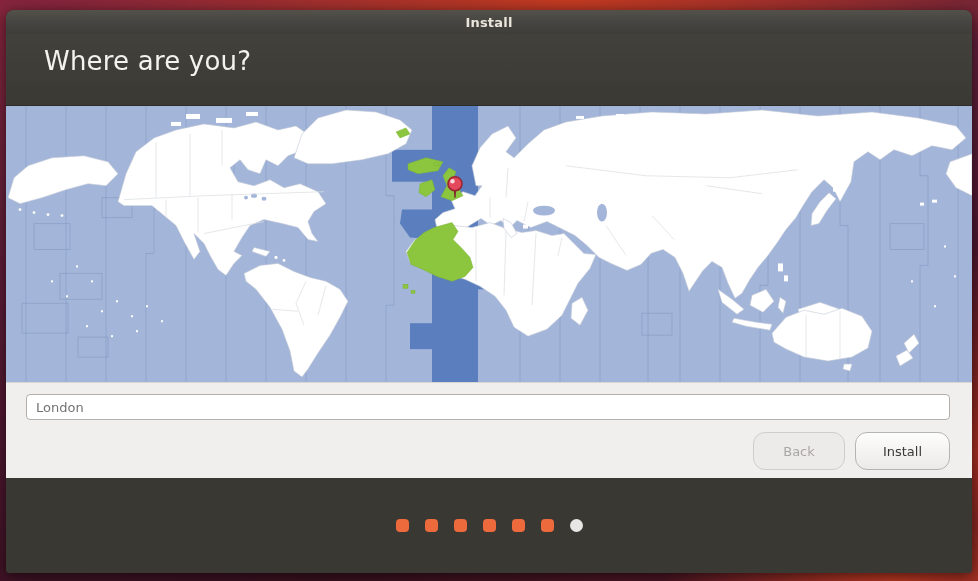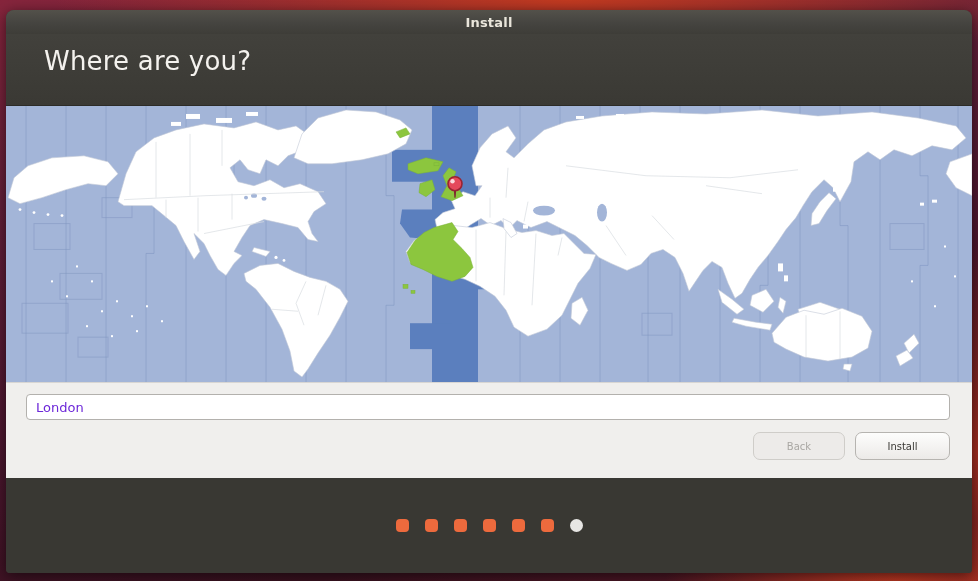--- a/index.html
+++ b/index.html
@@ -30,26 +30,26 @@
     display:flex;align-items:flex-end;padding:0 0 13px 22px;box-sizing:border-box;
   }
   .header h1{margin:16px;font-size:26px;font-weight:400;color:#f4f2ee;letter-spacing:.2px;}
   .map-area{height:277px;flex:0 0 277px;position:relative;background:var(--ocean,#a3b5d8);border-top:1px solid #2c2b27;box-sizing:border-box;}
   .map-area svg{display:block;width:100%;height:100%;}
   .content{height:96px;flex:0 0 96px;background:#f0efed;position:relative;border-top:1px solid #d8d6d3;box-sizing:border-box;}
   .city-input{
     position:absolute;left:20px;top:11px;width:924px;height:26px;box-sizing:border-box;
     border:1px solid #b3b1ad;border-radius:4px;background:#ffffff;
     padding:0 9px;font-family:"DejaVu Sans","Liberation Sans",sans-serif;
-    font-size:13px;color:#6d28d9;outline:none;
+    font-size:13px;color:#737373;outline:none;
   }
   .btn-row{position:absolute;right:22px;top:49px;display:flex;gap:10px;}
   .btn{
-    height:28px;border-radius:7px;box-sizing:border-box;
-    font-family:"DejaVu Sans","Liberation Sans",sans-serif;font-size:10px;
+    height:38px;border-radius:12px;box-sizing:border-box;
+    font-family:"DejaVu Sans","Liberation Sans",sans-serif;font-size:13px;
     display:flex;align-items:center;justify-content:center;cursor:default;
   }
   .btn-back{width:92px;background:#edebe9;border:1px solid #cfcdc9;color:#a9a7a3;}
   .btn-continue{width:95px;background:linear-gradient(#fdfdfc,#eceae8);border:1px solid #b6b4b0;color:#3a3935;cursor:pointer;}
   .footer{flex:1 1 auto;background:#393833;display:flex;align-items:center;justify-content:center;gap:16px;}
   .dot{width:13px;height:13px;border-radius:4px;}
   .dot.current{border-radius:7px;}
   
   .land{fill:#ffffff;stroke:#c3cad7;stroke-width:.6;}
   .lake{fill:var(--ocean,#a3b5d8);stroke:none;}

